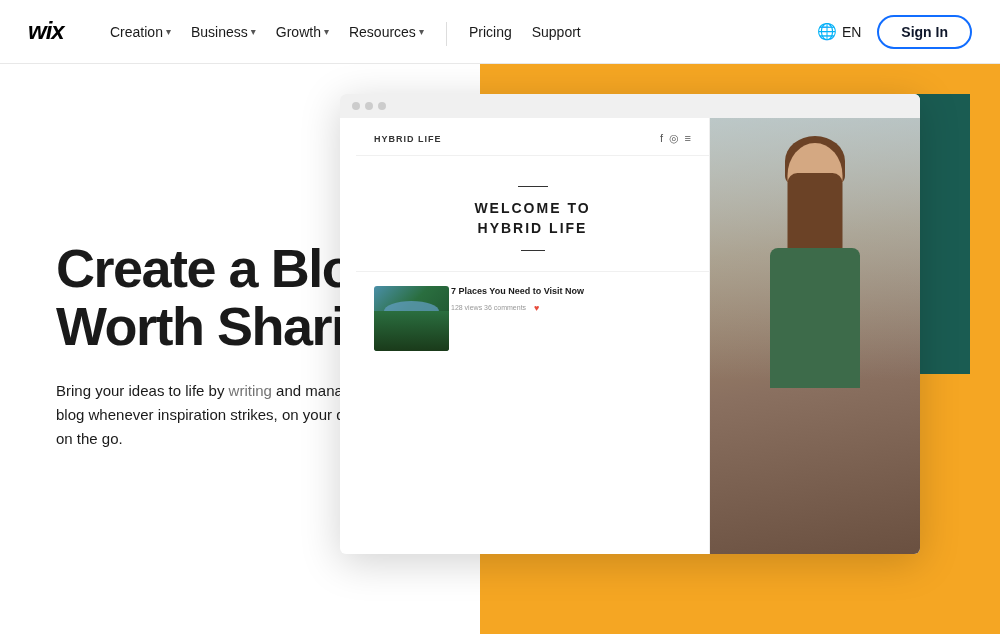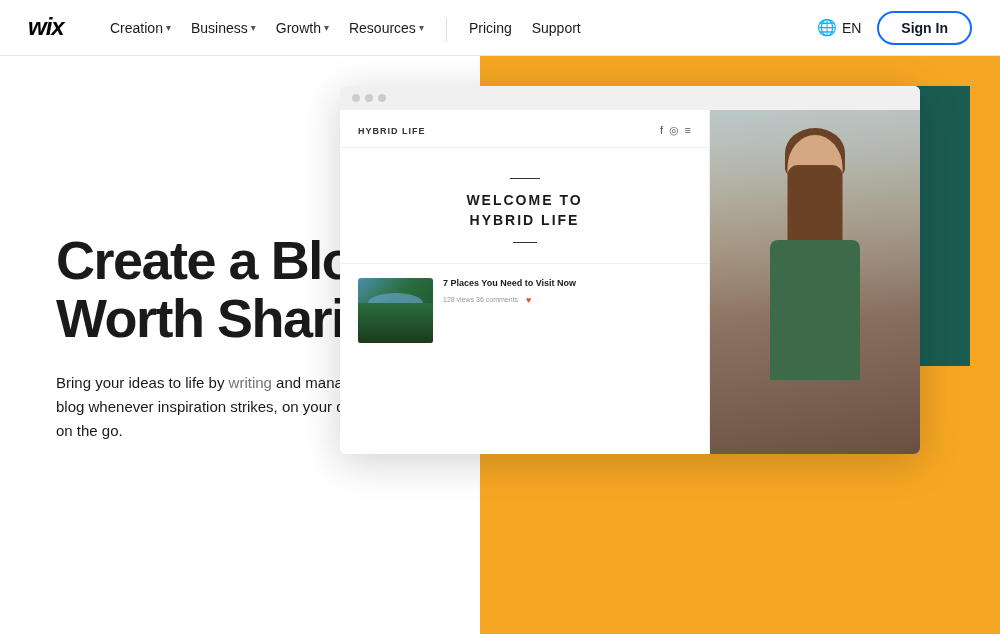--- a/index.html
+++ b/index.html
@@ -8,21 +8,21 @@
       width: 1000px;
       height: 634px;
       overflow: hidden;
       background: #fff;
     }
 
     
     nav {
       display: flex;
       align-items: center;
-      height: 56px;
+      height: 64px;
       padding: 0 28px;
       border-bottom: 1px solid #e8e8e8;
       background: #fff;
       position: relative;
       z-index: 10;
     }
     .nav-logo {
       font-size: 28px;
       font-weight: 900;
       letter-spacing: -1px;
@@ -169,21 +169,22 @@
       gap: 5px;
     }
     .browser-dot {
       width: 8px;
       height: 8px;
       border-radius: 50%;
       background: #ccc;
     }
     .browser-content {
       display: flex;
-      height: 344px;
+      height: 436px;
+      padding-left: 16px;
     }
 
     
     .blog-left {
       flex: 1;
       border-right: 1px solid #eee;
       display: flex;
       flex-direction: column;
     }
     .blog-header {
@@ -233,21 +234,21 @@
     .blog-posts-section {
       padding: 14px 18px;
     }
     .blog-prev-post {
       font-size: 9px;
       color: #555;
       margin-bottom: 10px;
     }
     .blog-post-card {
       display: flex;
-      gap: 10px;
+      gap: 2px;
     }
     .blog-post-thumb {
       width: 75px;
       height: 65px;
       background: linear-gradient(135deg, #4a8fa8 0%, #2a6e3f 40%, #1a4a2a 100%);
       border-radius: 3px;
       flex-shrink: 0;
       position: relative;
       overflow: hidden;
     }

